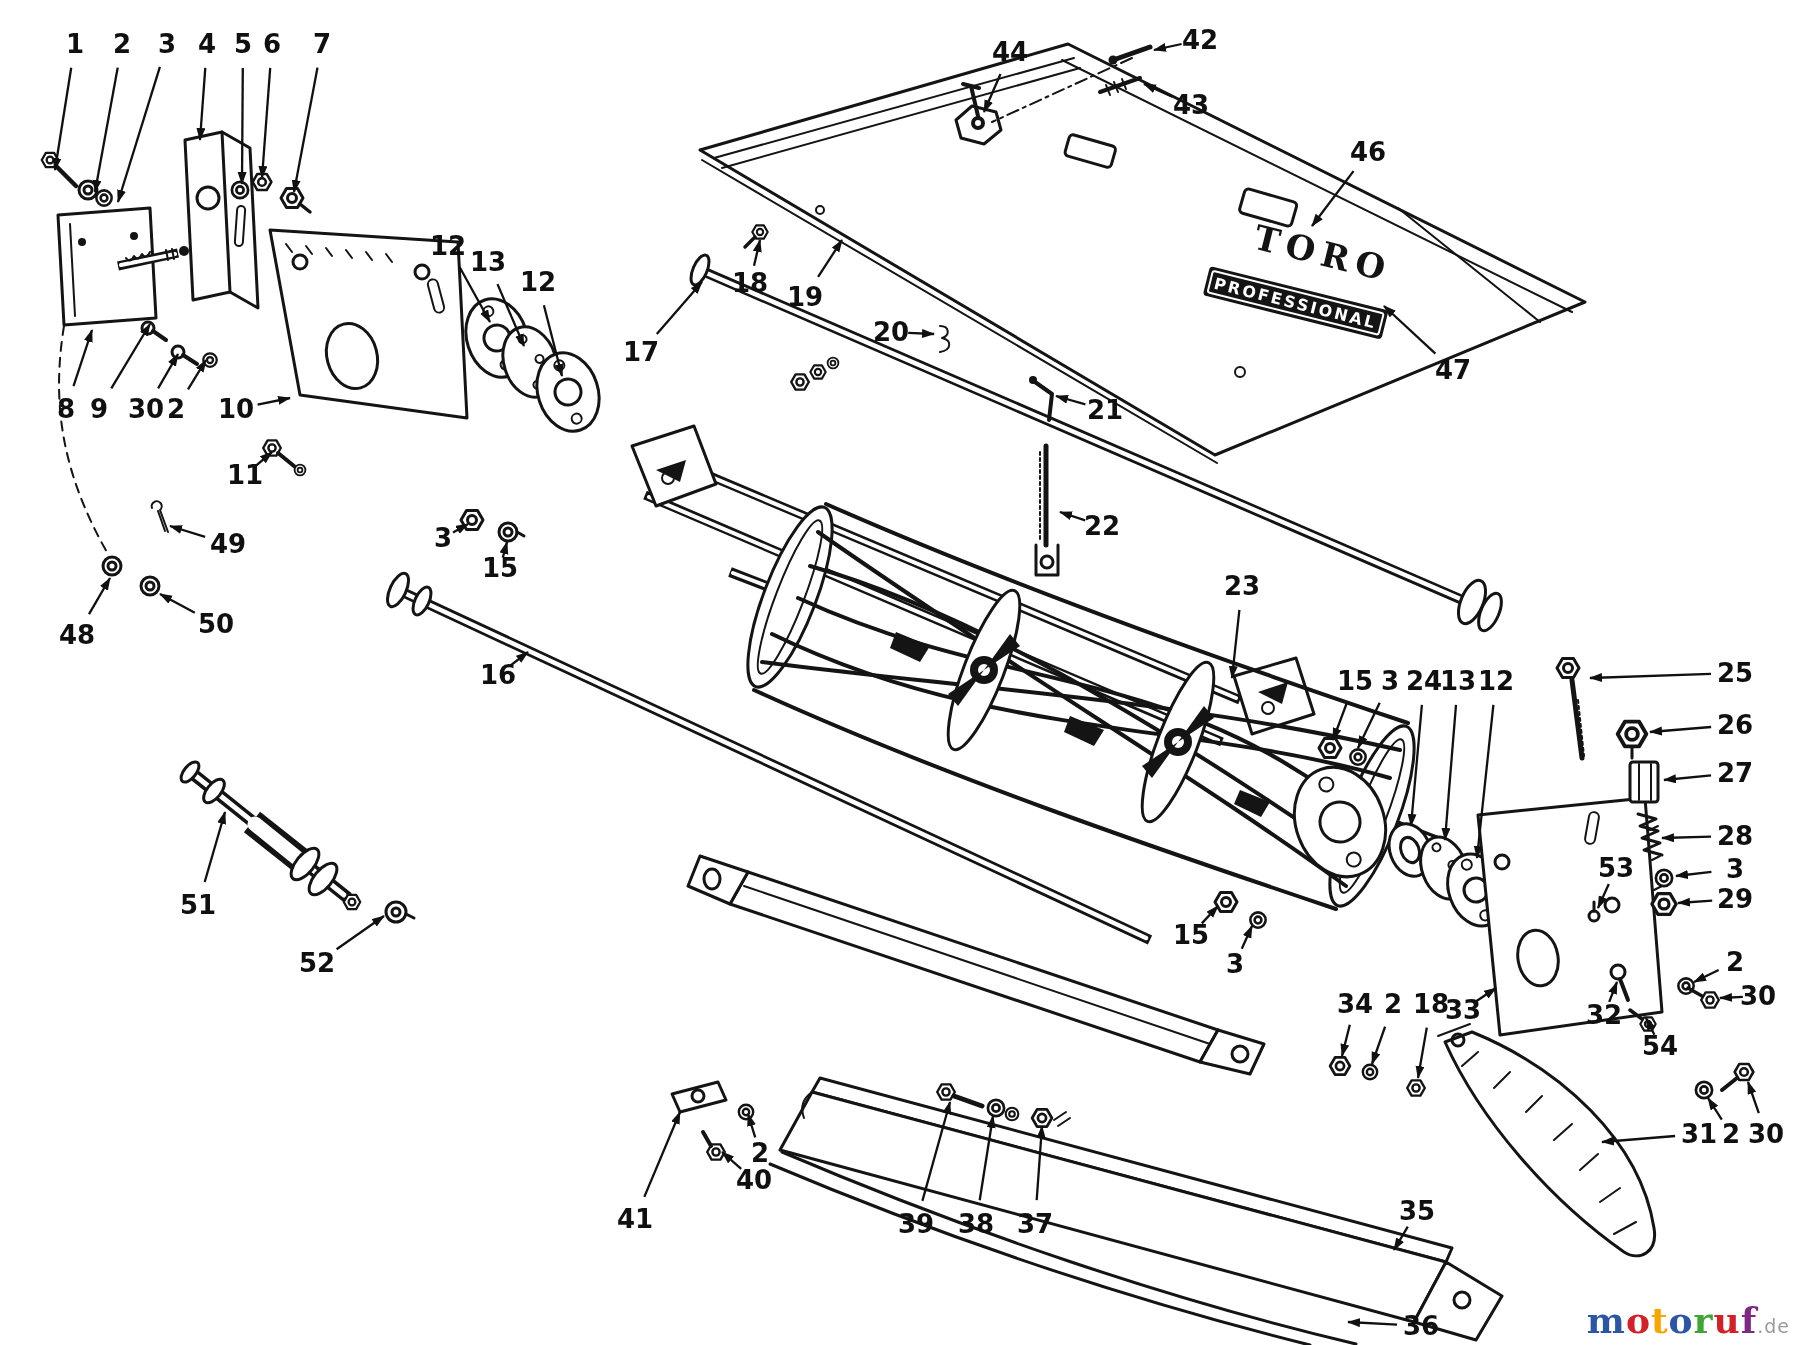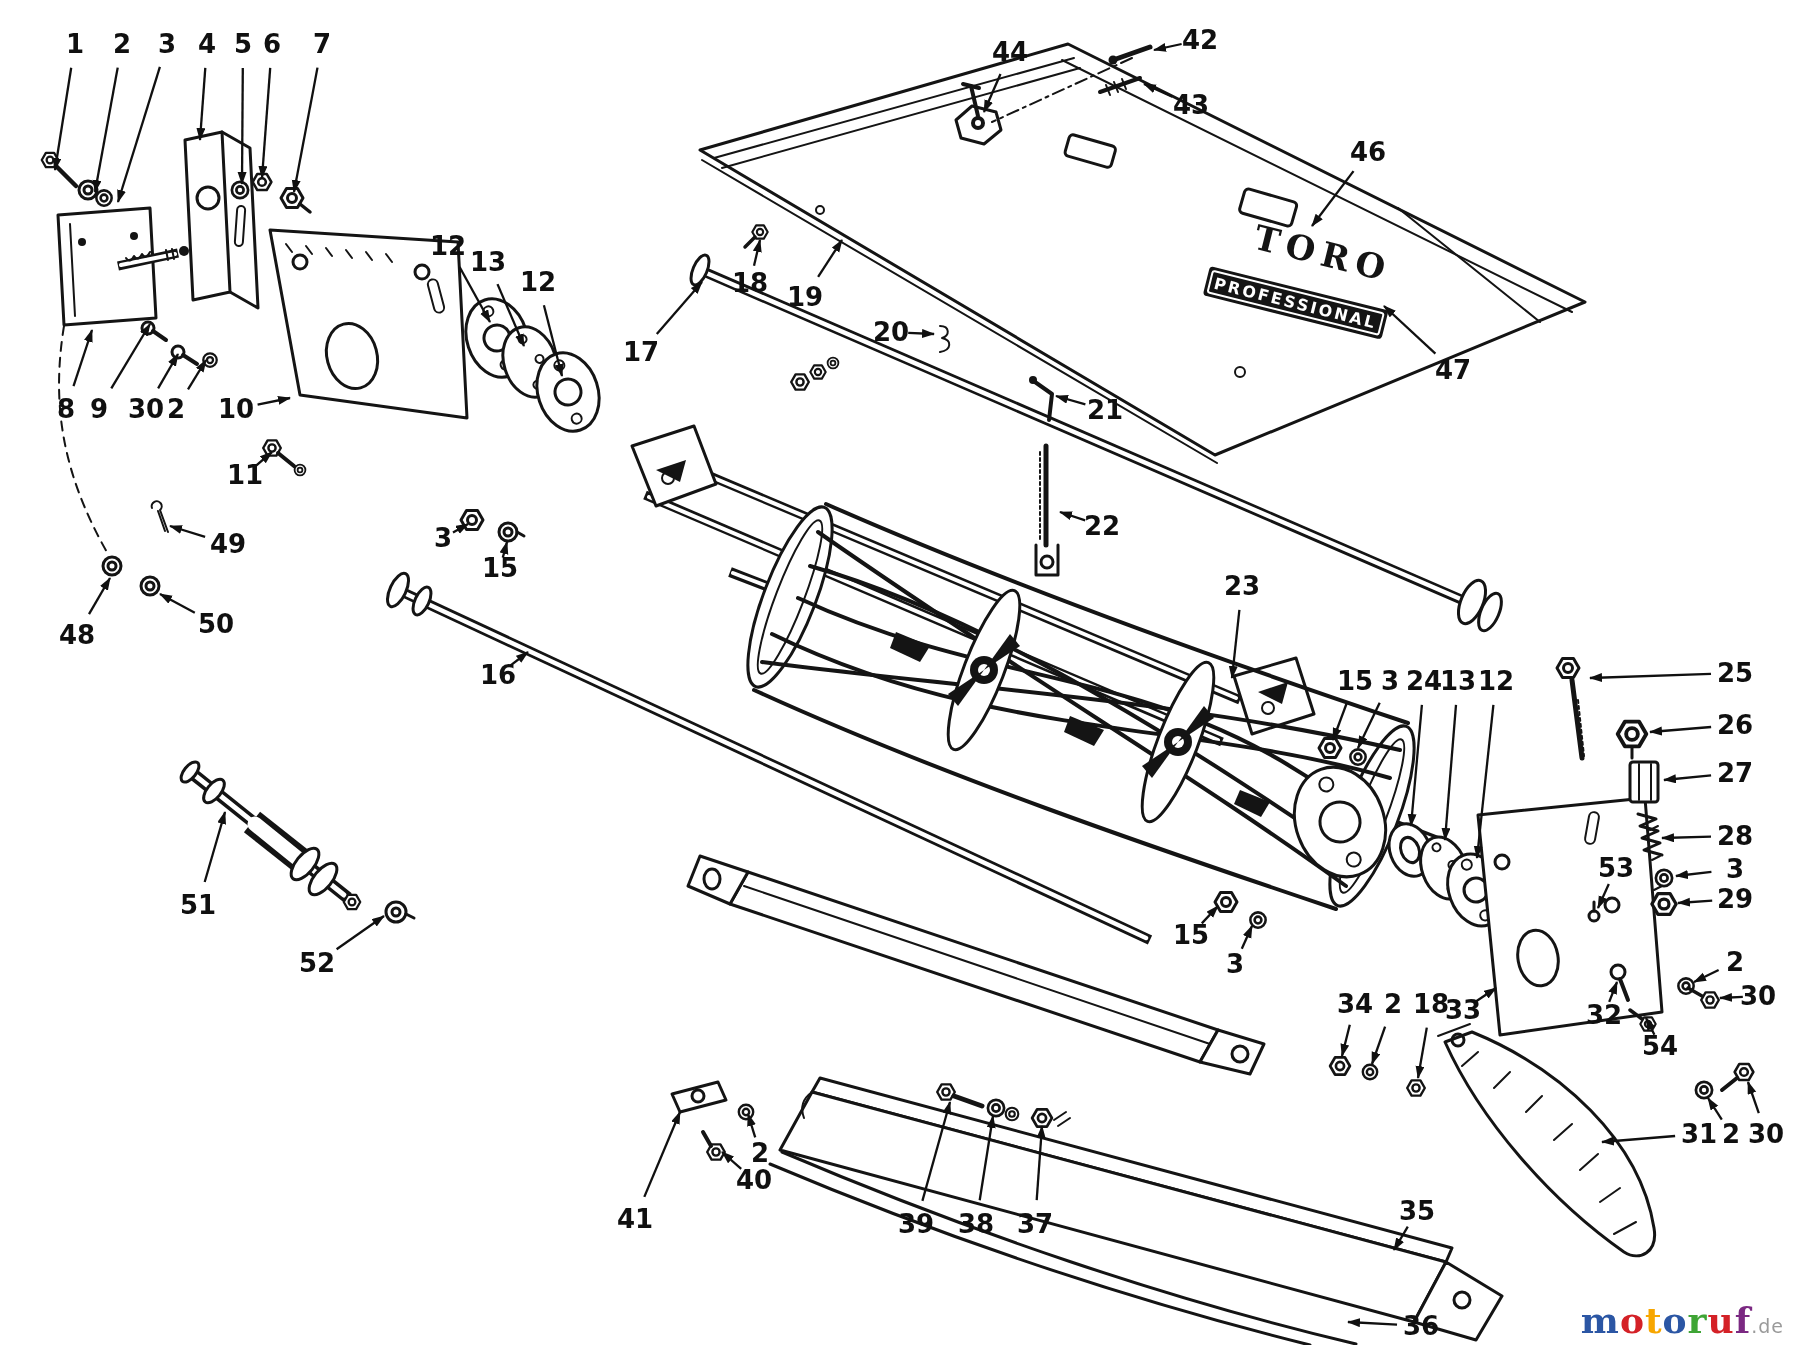--- a/index.html
+++ b/index.html
@@ -8,21 +8,21 @@
   svg{position:absolute;left:0;top:0;}
   .art{stroke:#141414;stroke-width:3;fill:none;stroke-linecap:round;stroke-linejoin:round;}
   .thin{stroke-width:2;}
   .ink{fill:#141414;stroke:none;}
   .wfill{fill:#ffffff;}
   .core{stroke:#ffffff;stroke-linecap:round;fill:none;}
   #callout-labels text{font-family:"DejaVu Sans",sans-serif;font-weight:bold;font-size:26px;fill:#101010;text-anchor:middle;}
   #leader-lines line{stroke:#101010;stroke-width:2.3;}
   .brand-toro{font-family:"DejaVu Serif",serif;font-weight:bold;font-size:34px;letter-spacing:7px;fill:#141414;}
   .badge-text{font-family:"DejaVu Sans",sans-serif;font-weight:bold;font-size:16px;letter-spacing:2.5px;fill:#ffffff;text-anchor:middle;}
-  .watermark{position:absolute;right:16px;bottom:4px;font-family:"DejaVu Serif",serif;font-weight:bold;font-size:36px;letter-spacing:1px;white-space:nowrap;}
+  .watermark{position:absolute;right:10px;bottom:4px;font-family:"DejaVu Serif",serif;font-weight:bold;font-size:36px;letter-spacing:1px;white-space:nowrap;}
   .watermark .wm-suffix{font-family:"DejaVu Sans",sans-serif;font-size:19px;color:#9a9a9a;font-weight:normal;}
 </style>
 </head>
 <body>
 
 <div class="canvas">
 <svg width="1800" height="1345" viewBox="0 0 1800 1345">
   <defs>
     <marker id="arrowhead" markerWidth="14" markerHeight="10" refX="12" refY="4.5" orient="auto" markerUnits="userSpaceOnUse">
       <path d="M0,0 L13,4.5 L0,9 Z" fill="#101010"></path>

